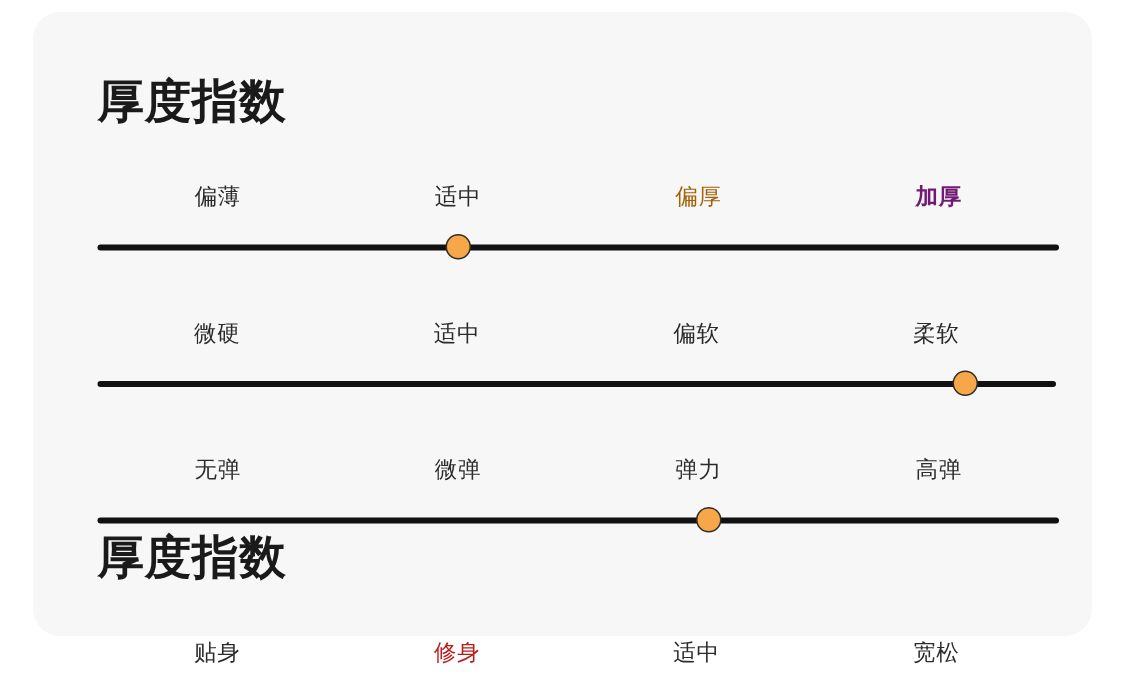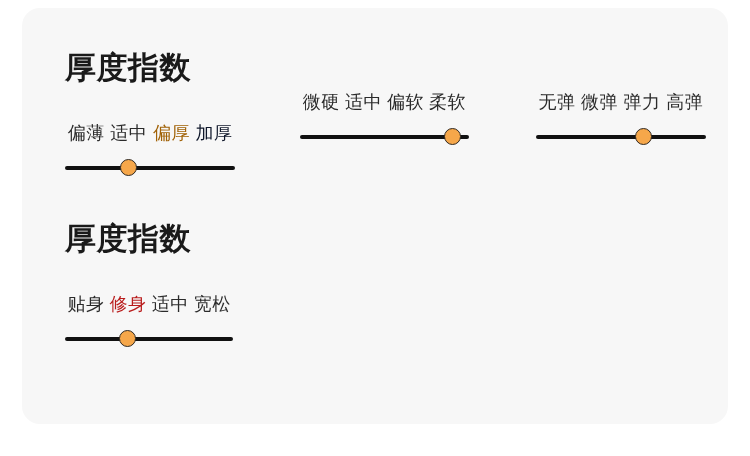--- a/index.html
+++ b/index.html
@@ -29,21 +29,21 @@
     border-radius: 18px;
     box-sizing: border-box;
   }
   .grid {
     position: absolute;
     left: 0;
     top: 0;
     width: 706px;
     height: 416px;
     display: grid;
-    grid-template-columns: 1fr 1fr 1fr;
+    grid-template-columns: 1fr;
     grid-template-rows: 1fr 1fr;
     box-sizing: border-box;
     padding: 44px 0 30px 0;
   }
   .panel {
     position: relative;
     box-sizing: border-box;
     padding: 0 22px 0 43px;
   }
   .panel.right {
@@ -59,21 +59,21 @@
     white-space: nowrap;
   }
   .labels {
     display: flex;
     margin-top: 41px;
     width: 100%;
   }
   .label {
     flex: 1 1 0;
     text-align: center;
-    font-size: 18px;
+    font-size: 15px;
     color: #2b2b2b;
     line-height: 1;
     white-space: nowrap;
     letter-spacing: 0.5px;
   }
   .slider {
     position: relative;
     margin-top: 17px;
     width: 100%;
     height: 18px;
@@ -105,21 +105,21 @@
 <div id="root" style="background: rgb(255, 255, 255);">
   <div class="card" style="background: rgb(247, 247, 247);">
     <div class="grid">
 
       <div class="panel">
         <div class="panel-title" style="color: rgb(26, 26, 26);">厚度指数</div>
         <div class="labels">
           <div class="label" style="color: rgb(43, 43, 43);">偏薄</div>
           <div class="label" style="color: rgb(43, 43, 43);">适中</div>
           <div class="label" style="color: #a16207;">偏厚</div>
-          <div class="label" style="color: #0f172a;">加厚</div>
+          <div class="label" style="color: #701a75; font-weight: bold;">加厚</div>
         </div>
         <div class="slider">
           <div class="track" style="background: rgb(17, 17, 17);"></div>
           <div class="thumb" style="left: 37.5%; background: rgb(246, 167, 74);"></div>
         </div>
       </div>
 
       <div class="panel right">
         <div class="labels">
           <div class="label" style="color: rgb(43, 43, 43);">微硬</div>

